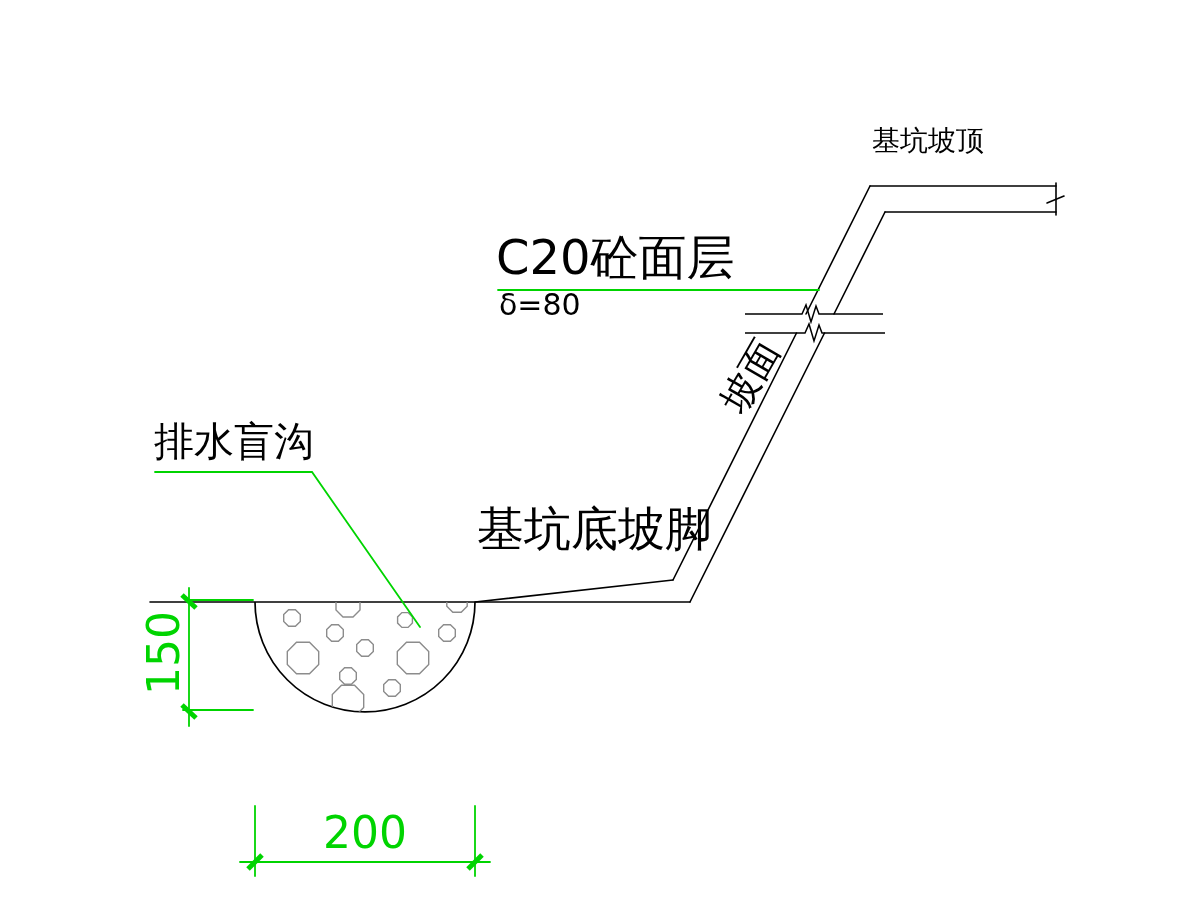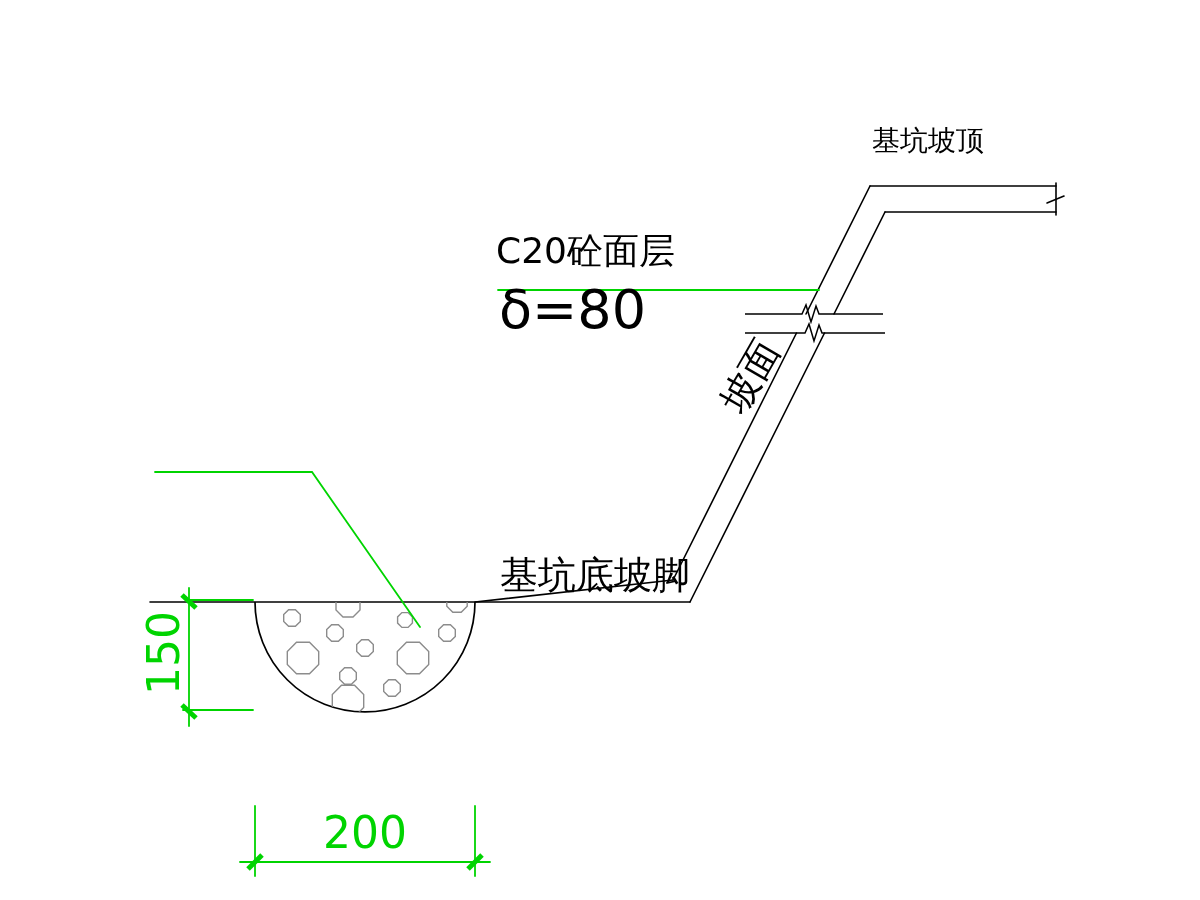--- a/index.html
+++ b/index.html
@@ -23,24 +23,24 @@
   .cad-label {
     position: absolute;
     color: #000000;
     font-family: "DejaVu Sans", sans-serif;
     font-weight: normal;
     white-space: nowrap;
     letter-spacing: 0px;
     line-height: 1;
   }
   .lbl-pit-top      { left: 872px; top: 127px; font-size: 28px; }
-  .lbl-c20          { left: 496px; top: 233px; font-size: 36px; }
-  .lbl-delta        { left: 499px; top: 283px; font-size: 54px; }
+  .lbl-c20          { left: 496px; top: 233px; font-size: 48px; }
+  .lbl-delta        { left: 499px; top: 290px; font-size: 30px; }
   .lbl-drain        { left: 154px; top: 421px; font-size: 40px; }
-  .lbl-toe          { left: 477px; top: 556px; font-size: 38px; margin-left: 23px; }
+  .lbl-toe          { left: 477px; top: 505px; font-size: 47px; }
   .lbl-slope-face {
     left: 750px; top: 376px; font-size: 38px;
     transform: translate(-50%, -50%) rotate(-60deg);
     transform-origin: center center;
   }
   .dim-text {
     position: absolute;
     color: #00d400;
     font-family: "DejaVu Sans", sans-serif;
     white-space: nowrap;
@@ -120,19 +120,20 @@
   </svg>
 
   <div class="cad-label lbl-pit-top">基坑坡顶</div>
 
   <div class="cad-label lbl-c20">C20砼面层</div>
 
   <div class="cad-label lbl-delta">δ=80</div>
 
   <div class="cad-label lbl-slope-face">坡面</div>
 
+  <div class="cad-label lbl-drain">排水盲沟</div>
 
   <div class="cad-label lbl-toe">基坑底坡脚</div>
 
   <div class="dim-text dim-150">150</div>
 
   <div class="dim-text dim-300">200</div>
 </div>
 
 </body></html>

